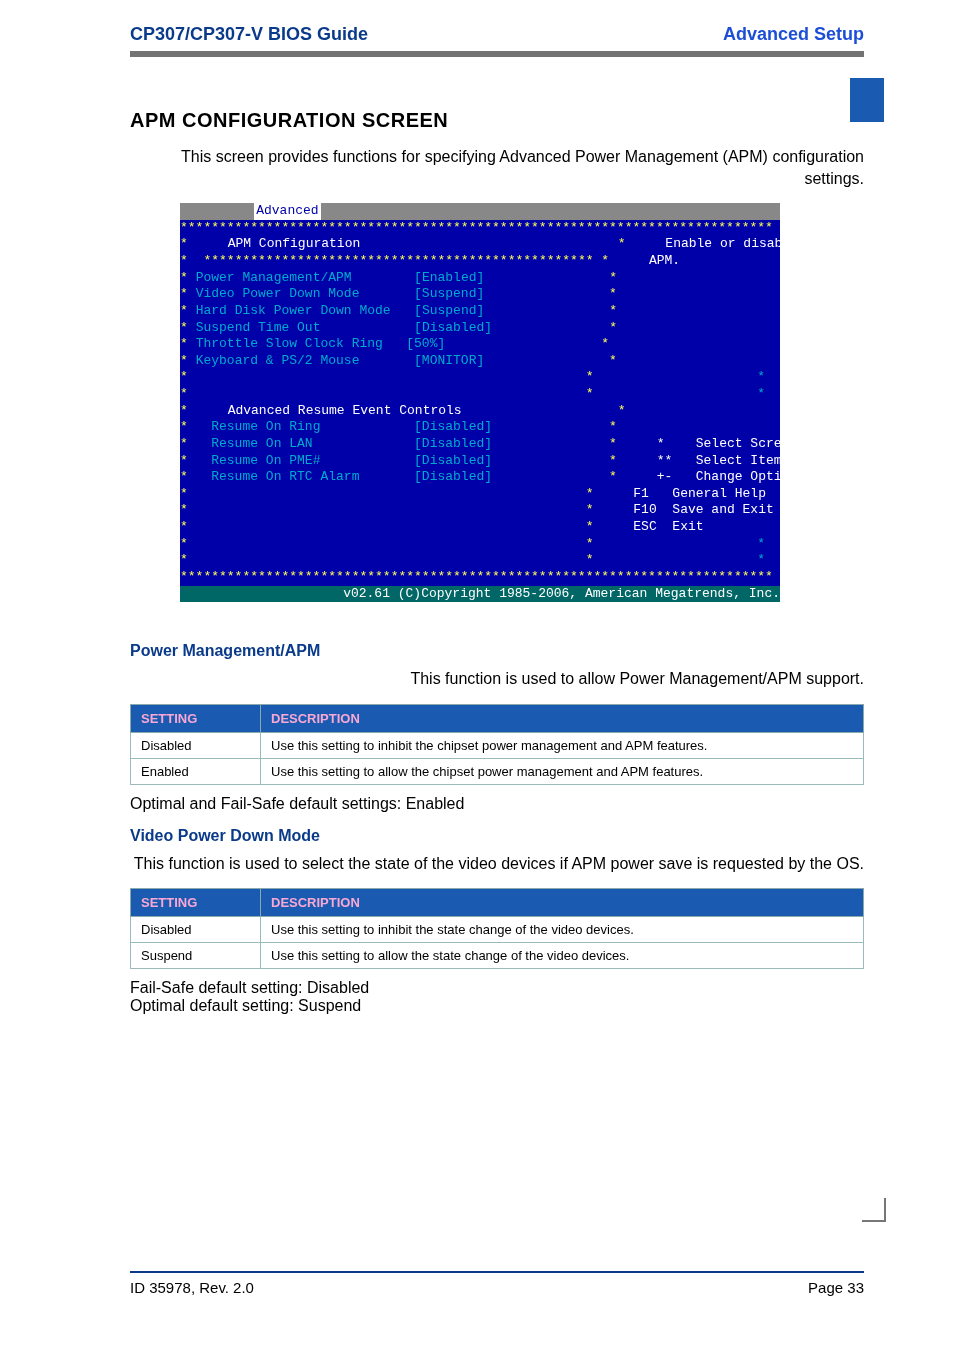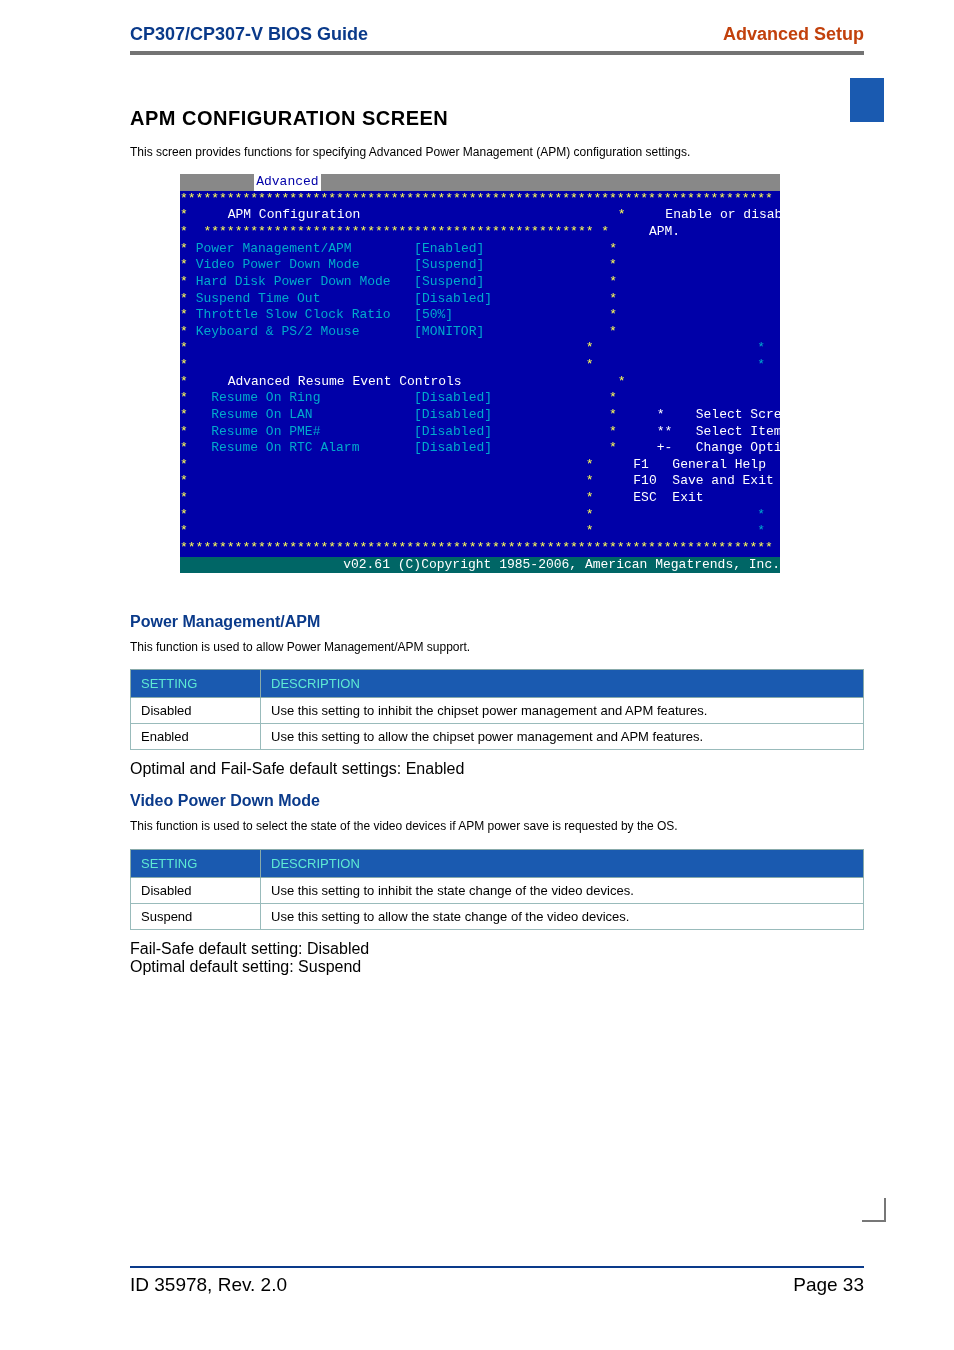--- a/index.html
+++ b/index.html
@@ -1,39 +1,39 @@
 <!DOCTYPE html>
 <html><head>
 <meta charset="utf-8">
 <style>
   * { box-sizing: border-box; margin: 0; padding: 0; }
   html, body { width: 954px; height: 1350px; background: #fff; font-family: Arial, Helvetica, sans-serif; color: #000; }
   .page { padding: 24px 90px 0 130px; position: relative; height: 100%; }
-  .header-row { display: flex; justify-content: space-between; align-items: baseline; border-bottom: 4px solid #737373; padding-bottom: 6px; margin-bottom: 20px; }
+  .header-row { display: flex; justify-content: space-between; align-items: baseline; border-bottom: 6px solid #737373; padding-bottom: 6px; margin-bottom: 20px; }
   .header-left { font-size: 18px; font-weight: bold; color: #0a3a8a; }
-  .header-right { font-size: 18px; font-weight: bold; color: #c2410c; }
+  .header-right { font-size: 18px; font-weight: bold; color: #1d4ed8; }
   .corner-logo { position: absolute; right: 70px; top: 78px; width: 60px; height: 60px; }
   .corner-logo .blue-sq { position: absolute; right: 0; top: 0; width: 34px; height: 44px; background: #1a5ab0; }
   .h2 { font-size: 20px; font-weight: bold; color: #000000; margin-top: 52px; margin-bottom: 14px; letter-spacing: 0.5px; }
-  .body-text { font-size: 12px; line-height: 1.35; margin-bottom: 14px; }
+  .body-text { font-size: 16px; line-height: 1.35; margin-bottom: 14px; text-align: right; }
   .bios-box { background: #0000A8; color: #fff; font-family: 'Courier New', monospace; font-size: 13px; line-height: 1.28; padding: 0; margin: 14px 0 40px 50px; width: 600px; white-space: pre; overflow: hidden; }
   .bios-box .tab { display:inline-block; background:#888; color:#0000A8; padding:0 2px; }
   .bios-box .sel { background:#fff; color:#0000A8; }
   .bios-box .star-row { color:#ff5; }
   .bios-box .cyan { color:#00AACC; }
   .bios-box .yellow { color:#ff5; }
   .bios-box .white { color:#fff;margin-left:32px; }
   .bios-box .footer { background:#006666; color:#fff; display:block; text-align:right;}
   .h3 { font-size: 16px; font-weight: bold; color: #0a3a8a; margin-top: 8px; margin-bottom: 8px; }
   table.settings { width: 100%; border-collapse: collapse; margin: 8px 0 10px 0; font-size: 13px; }
-  table.settings th { background: #1a5ab0; color: #5eead4; text-align: left; padding: 6px 10px; font-weight: normal; border: 1px solid #8aa; }
+  table.settings th { background: #1a5ab0; color: #f9a8d4; text-align: left; padding: 6px 10px; font-weight: bold; border: 1px solid #8aa; }
   table.settings td { border: 1px solid #9bb; padding: 5px 10px; }
   table.settings th:first-child, table.settings td:first-child { width: 130px; }
   .defaults { font-size: 16px; margin-bottom: 14px; }
-  .footer-row { position: absolute; bottom: 54px; left: 130px; right: 90px; border-top: 2px solid #0a3a8a; padding-top: 6px; display: flex; justify-content: space-between; font-size: 19px; color: #000; }
+  .footer-row { position: absolute; bottom: 54px; left: 130px; right: 90px; border-top: 2px solid #0a3a8a; padding-top: 6px; display: flex; justify-content: space-between; font-size: 15px; color: #000; }
   .corner-mark { position: absolute; right: 68px; bottom: 128px; width: 24px; height: 24px; border-right: 2px solid #777; border-bottom: 2px solid #777; }
 </style>
 </head>
 <body>
 
 <div class="page">
   <div class="header-row">
     <div class="header-left">CP307/CP307-V BIOS Guide</div>
     <div class="header-right">Advanced Setup</div>
   </div>
@@ -46,21 +46,21 @@
   <div class="body-text">This screen provides functions for specifying Advanced Power Management (APM) configuration settings.</div>
 
   <div class="bios-box"><span class="tab">         </span><span class="tab sel">Advanced</span><span class="tab">                                                               </span>
 <span class="star-row">****************************************************************************</span>
 <span class="yellow">*</span> <span class="white">APM Configuration</span>                                 <span class="yellow">*</span> <span class="white">Enable or disable</span>   <span class="cyan">*</span>
 <span class="yellow">*</span>  <span class="yellow">**************************************************</span> <span class="yellow">*</span> <span class="white">APM.</span>                <span class="cyan">*</span>
 <span class="yellow">*</span> <span class="cyan"><span>Power Management/APM</span>        <span>[Enabled]</span></span>                <span class="yellow">*</span>                     
 <span class="yellow">*</span> <span class="cyan"><span>Video Power Down Mode</span>       <span>[Suspend]</span></span>                <span class="yellow">*</span>                     
 <span class="yellow">*</span> <span class="cyan"><span>Hard Disk Power Down Mode</span>   <span>[Suspend]</span></span>                <span class="yellow">*</span>                     
 <span class="yellow">*</span> <span class="cyan"><span>Suspend Time Out</span>            <span>[Disabled]</span></span>               <span class="yellow">*</span>                     
-<span class="yellow">*</span> <span class="cyan"><span>Throttle Slow Clock Ratio</span>   <span>[50%]</span></span>                    <span class="yellow">*</span>                     
+<span class="yellow">*</span> <span class="cyan"><span>Throttle Slow Clock Ring</span>   <span>[50%]</span></span>                    <span class="yellow">*</span>                     
 <span class="yellow">*</span> <span class="cyan"><span>Keyboard &amp; PS/2 Mouse</span>       <span>[MONITOR]</span></span>                <span class="yellow">*</span>                     
 <span class="yellow">*</span>                                                   <span class="yellow">*</span>                     <span class="cyan">*</span>
 <span class="yellow">*</span>                                                   <span class="yellow">*</span>                     <span class="cyan">*</span>
 <span class="yellow">*</span> <span class="white">Advanced Resume Event Controls</span>                    <span class="yellow">*</span>                     <span class="cyan">*</span>
 <span class="yellow">*</span>   <span class="cyan"><span>Resume On Ring</span>            <span>[Disabled]</span></span>               <span class="yellow">*</span>                     
 <span class="yellow">*</span>   <span class="cyan"><span>Resume On LAN</span>             <span>[Disabled]</span></span>               <span class="yellow">*</span> <span class="white">*    <span>Select Screen</span></span>  
 <span class="yellow">*</span>   <span class="cyan"><span>Resume On PME#</span>            <span>[Disabled]</span></span>               <span class="yellow">*</span> <span class="white">**   <span>Select Item</span></span>    
 <span class="yellow">*</span>   <span class="cyan"><span>Resume On RTC Alarm</span>       <span>[Disabled]</span></span>               <span class="yellow">*</span> <span class="white">+-   <span>Change Option</span></span>  
 <span class="yellow">*</span>                                                   <span class="yellow">*</span> <span class="white">F1   <span>General Help</span></span>   <span class="cyan">*</span>
 <span class="yellow">*</span>                                                   <span class="yellow">*</span> <span class="white">F10  <span>Save and Exit</span></span>  <span class="cyan">*</span>

